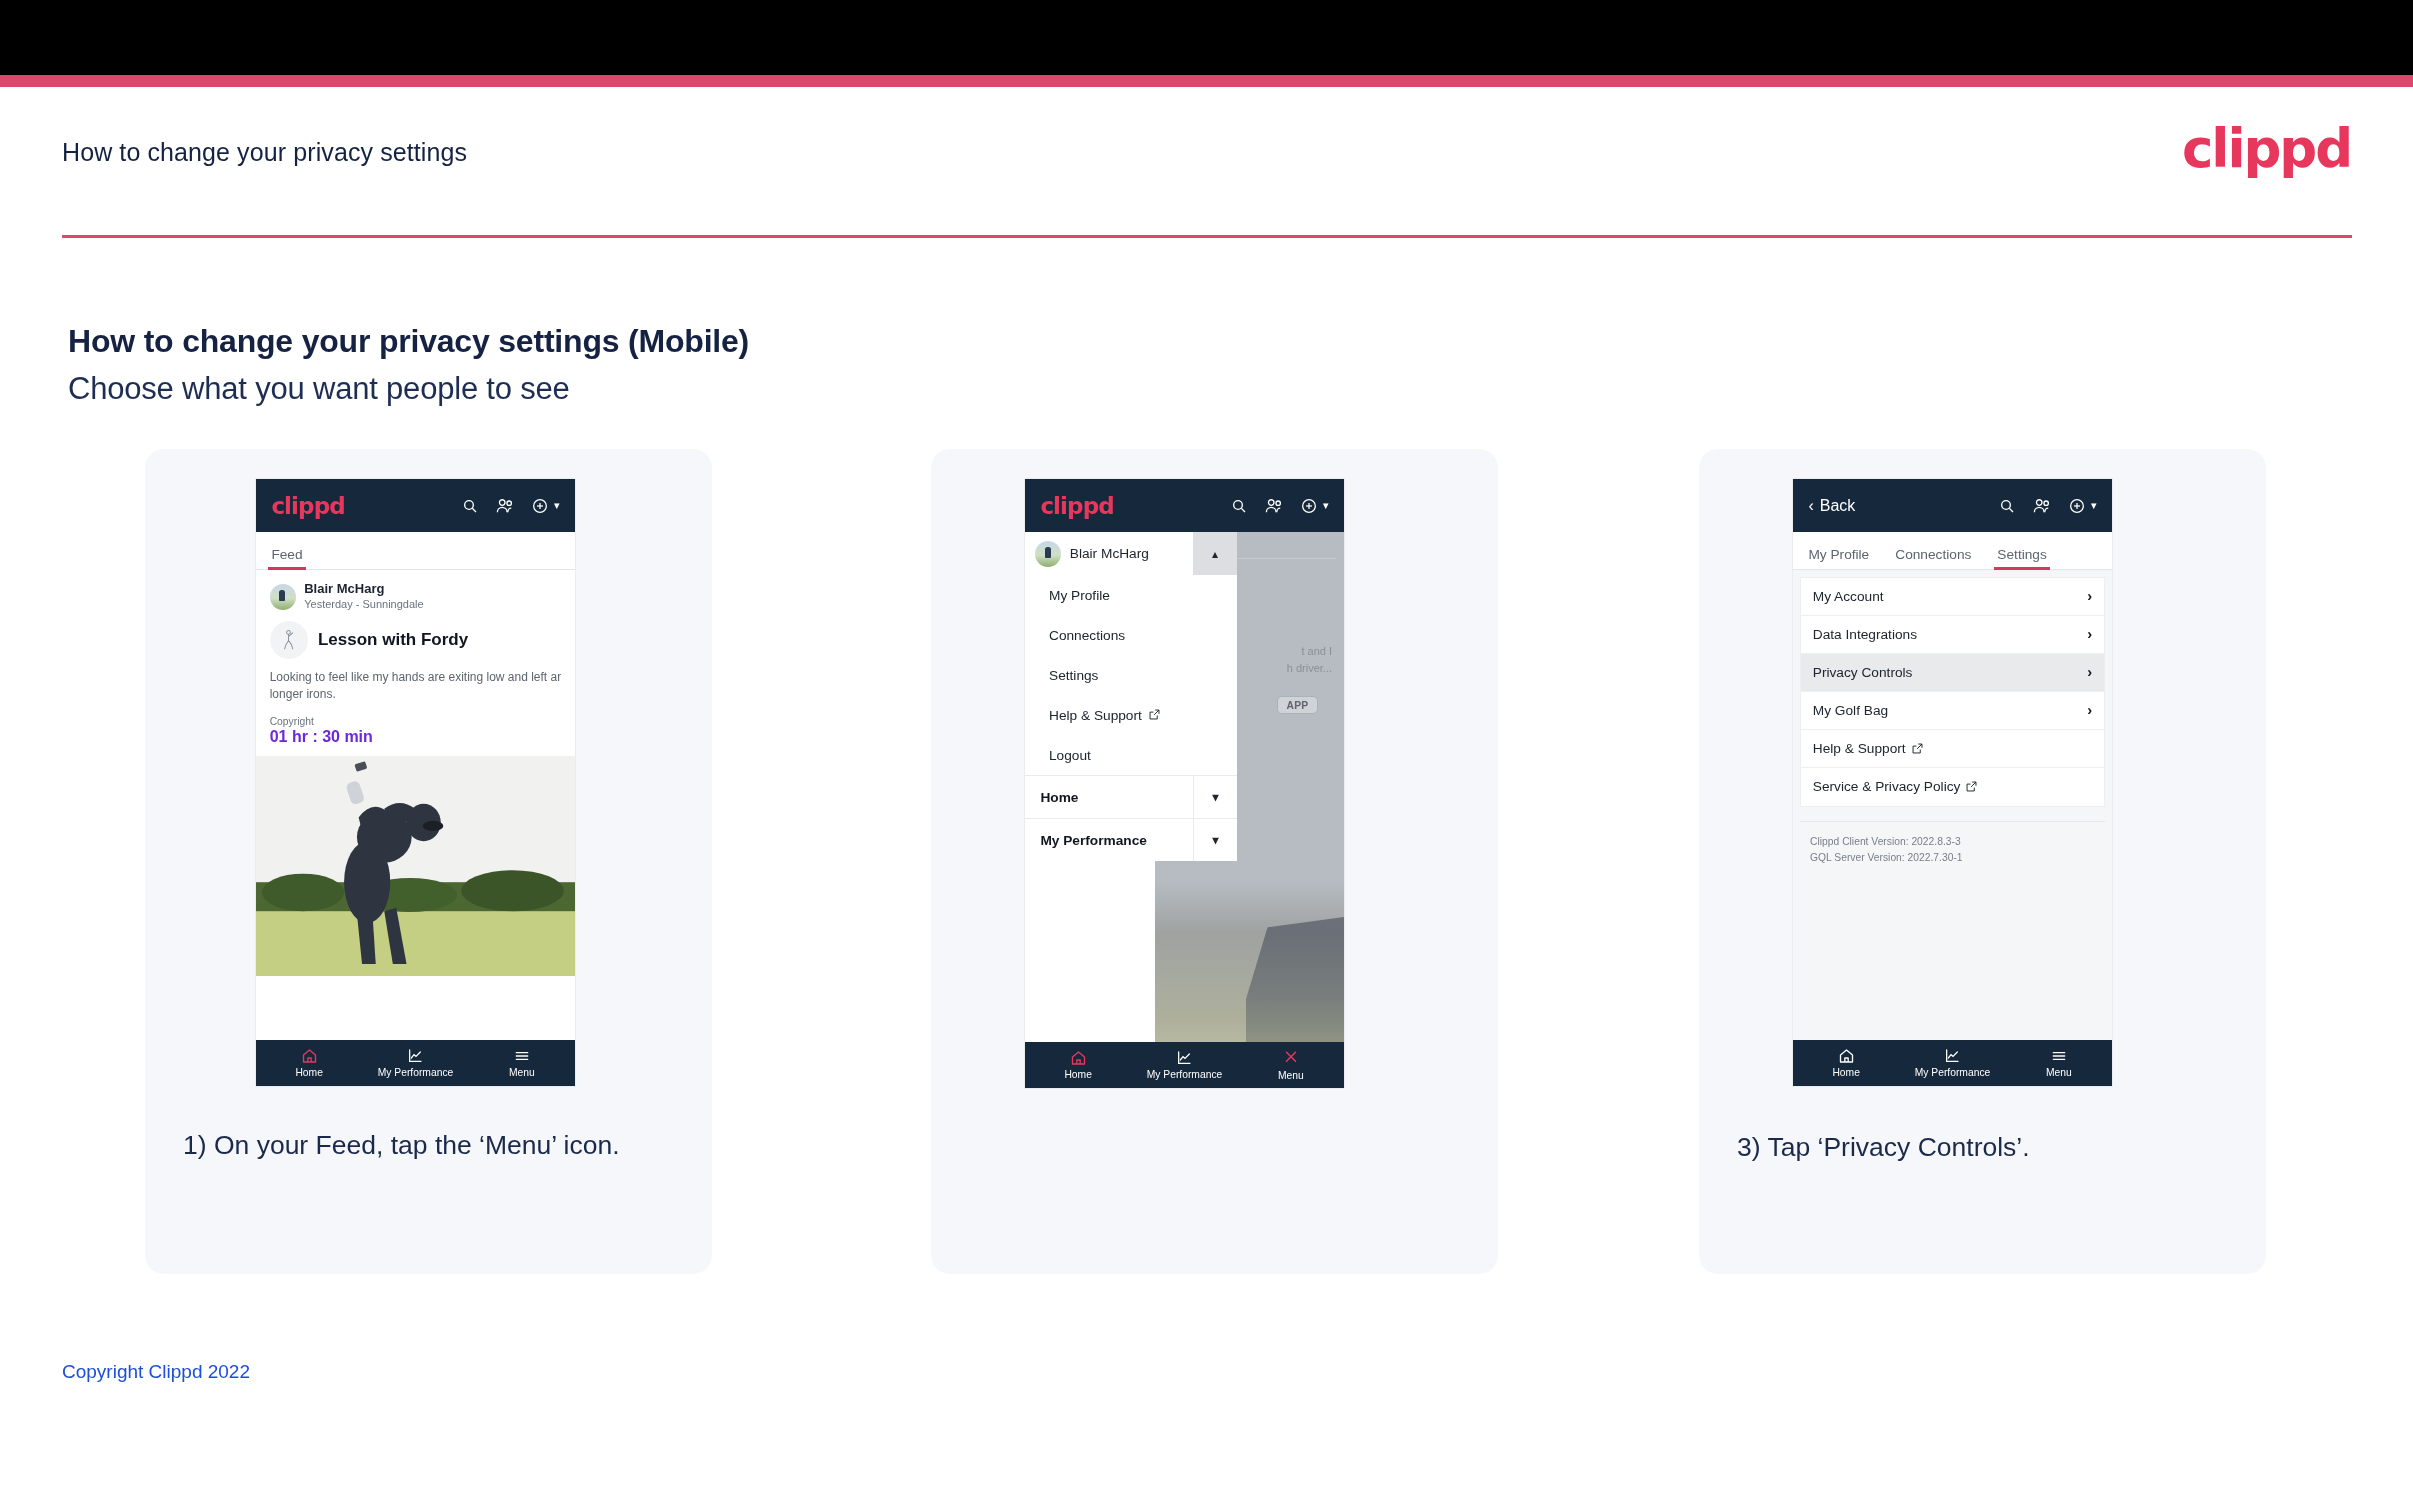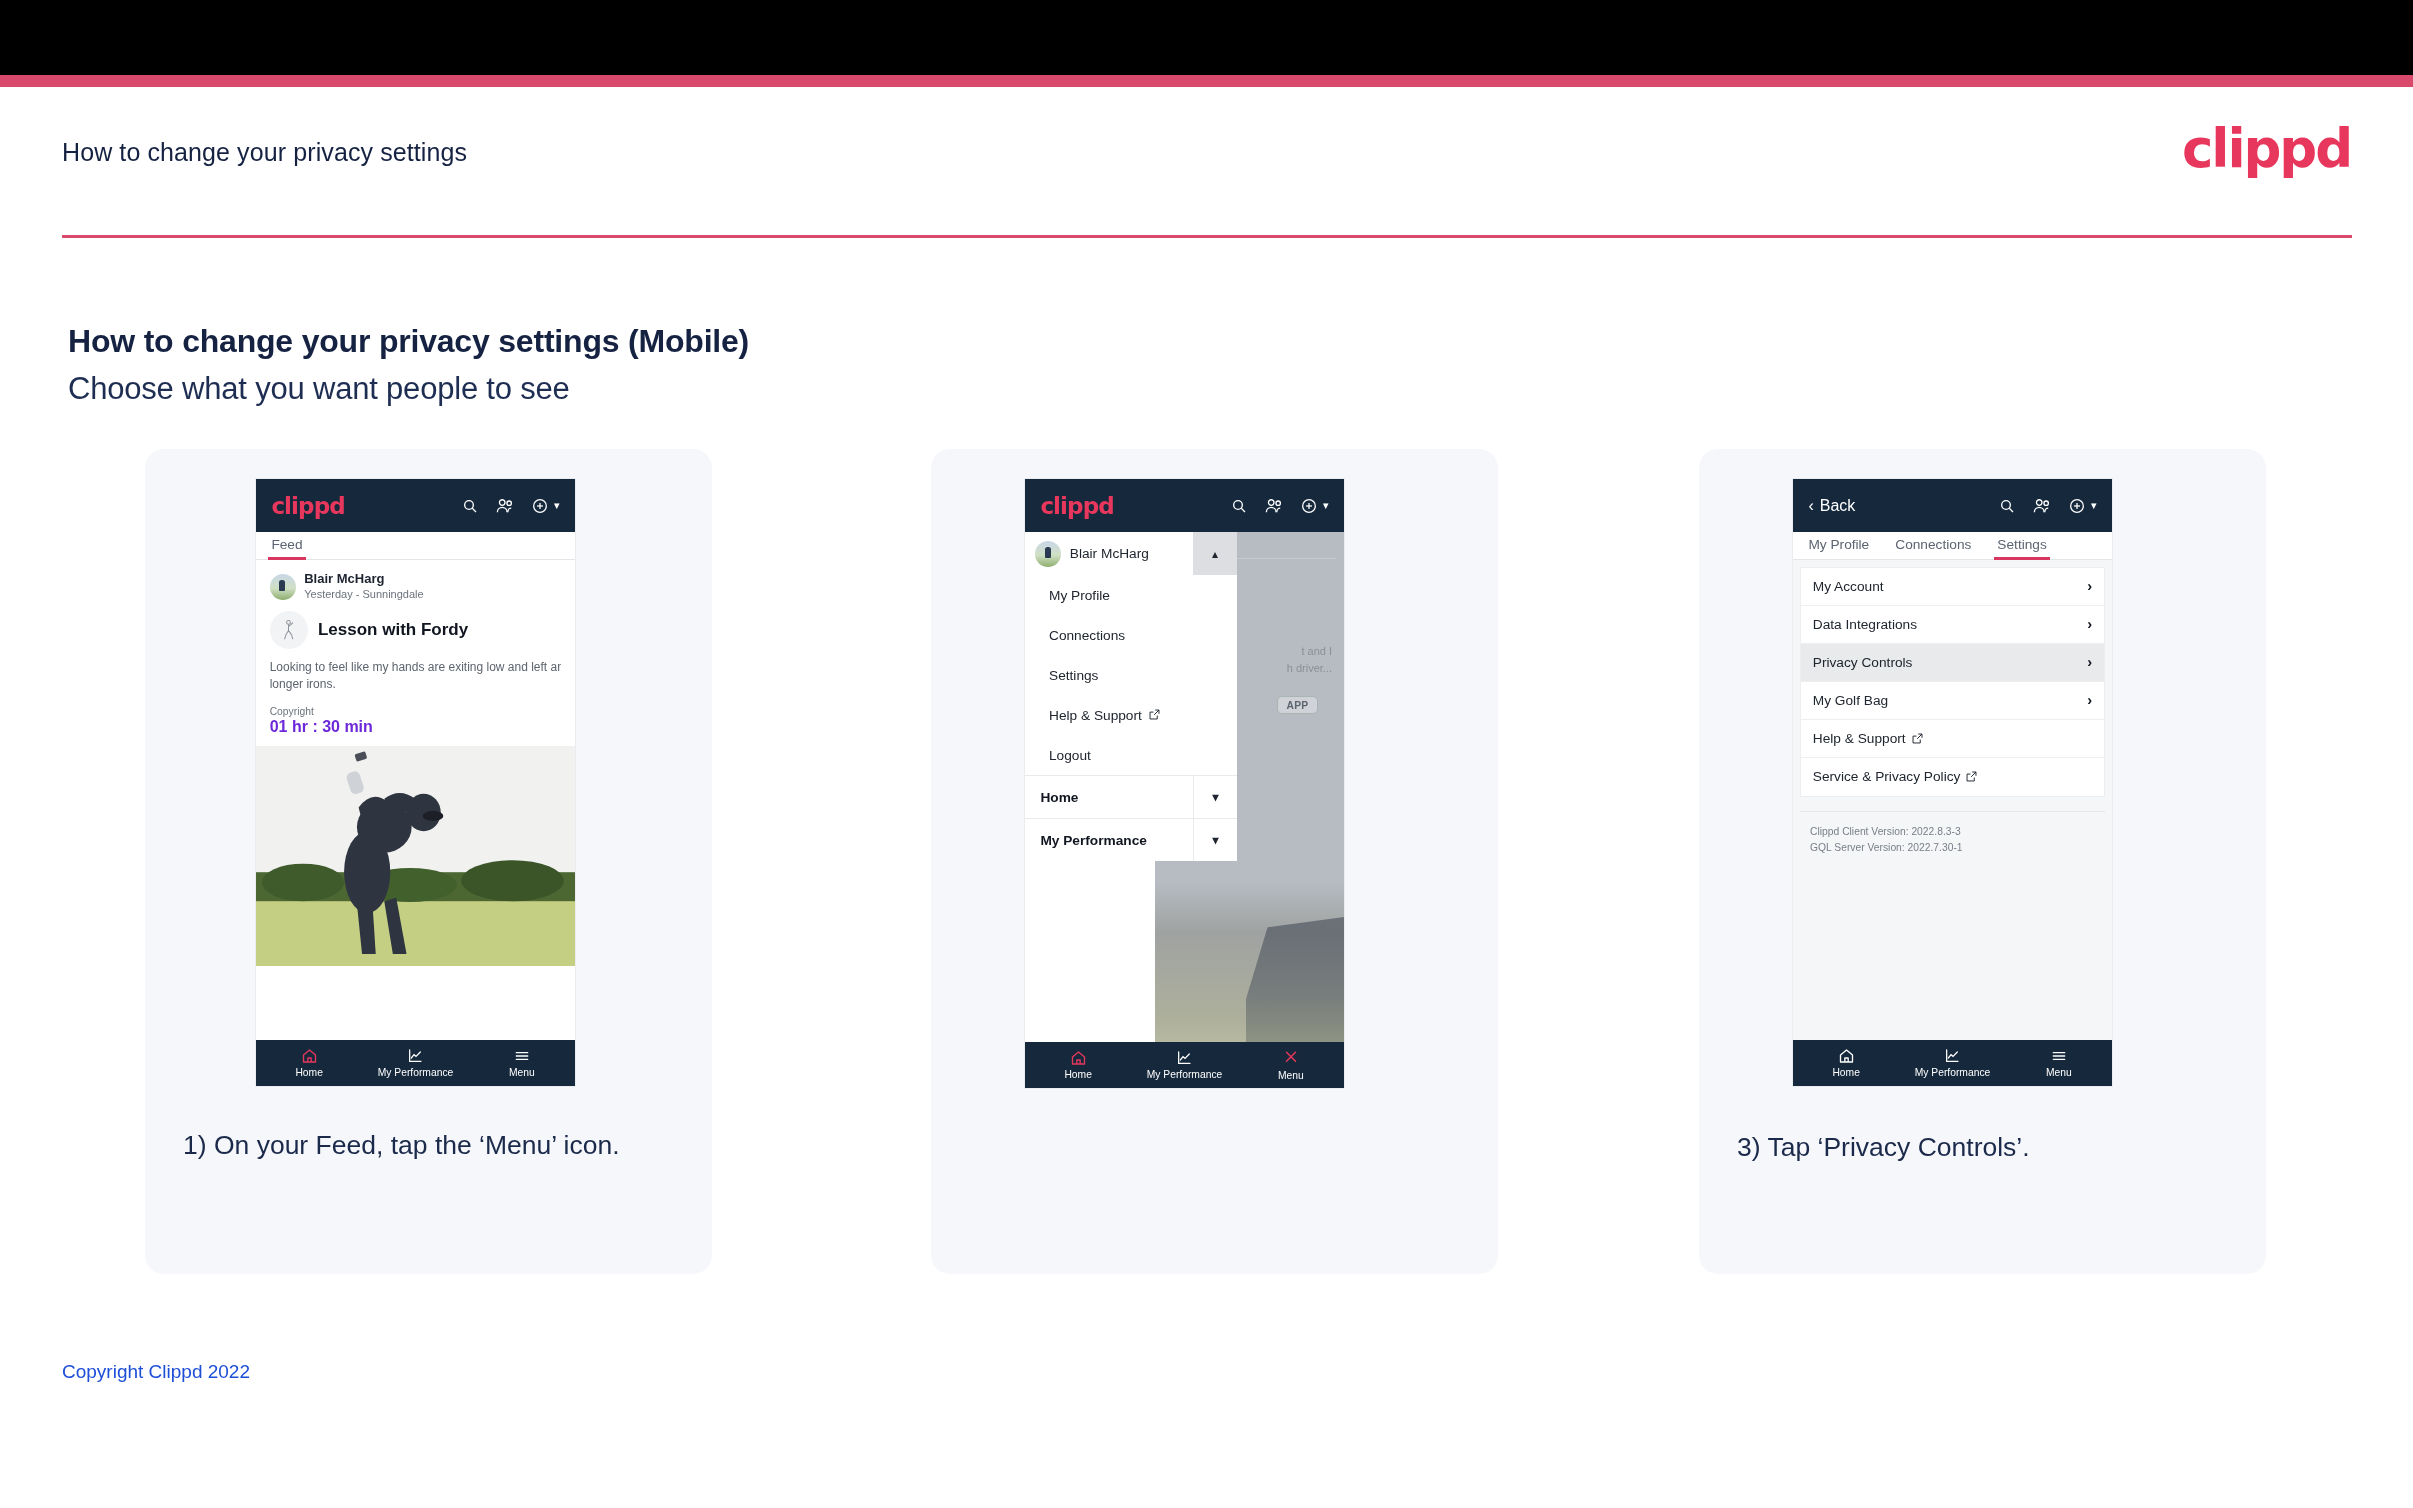--- a/index.html
+++ b/index.html
@@ -76,21 +76,21 @@
     font-size:23px; font-weight:700; color:#e8375c; letter-spacing:-0.9px;
     font-family:"DejaVu Sans", sans-serif;
   }
   .appbar-back { display:flex; align-items:center; gap:6px; color:#fff; font-size:16px; }
   .appbar-back .chev { font-size:16px; line-height:1; }
   .appbar-icons { margin-left:auto; display:flex; align-items:center; gap:18px; }
   .appbar-icons svg { display:block; }
   .cd-caret { color:#fff; font-size:11px; margin-left:-12px; }
 
   
-  .tabrow { display:flex; align-items:flex-end; height:28px; background:#fff;
+  .tabrow { display:flex; align-items:flex-end; height:38px; background:#fff;
             border-bottom:0.9px solid #e3e5e8; padding:0 0 0 15.4px; }
   .tab { font-size:13.7px; color:#5b6470; padding:0 0 6.8px 0; margin-right:26px; position:relative; }
   .tab.active { color:#5b6470; }
   .tab.active::after {
     content:""; position:absolute; left:-3.4px; right:-3.4px; bottom:-0.9px; height:3.4px; background:#d9365f;
   }
 
   
   .post { padding:12px 13.7px 0 13.7px; background:#fff; }
   .post-head { display:flex; align-items:center; gap:8.5px; }

